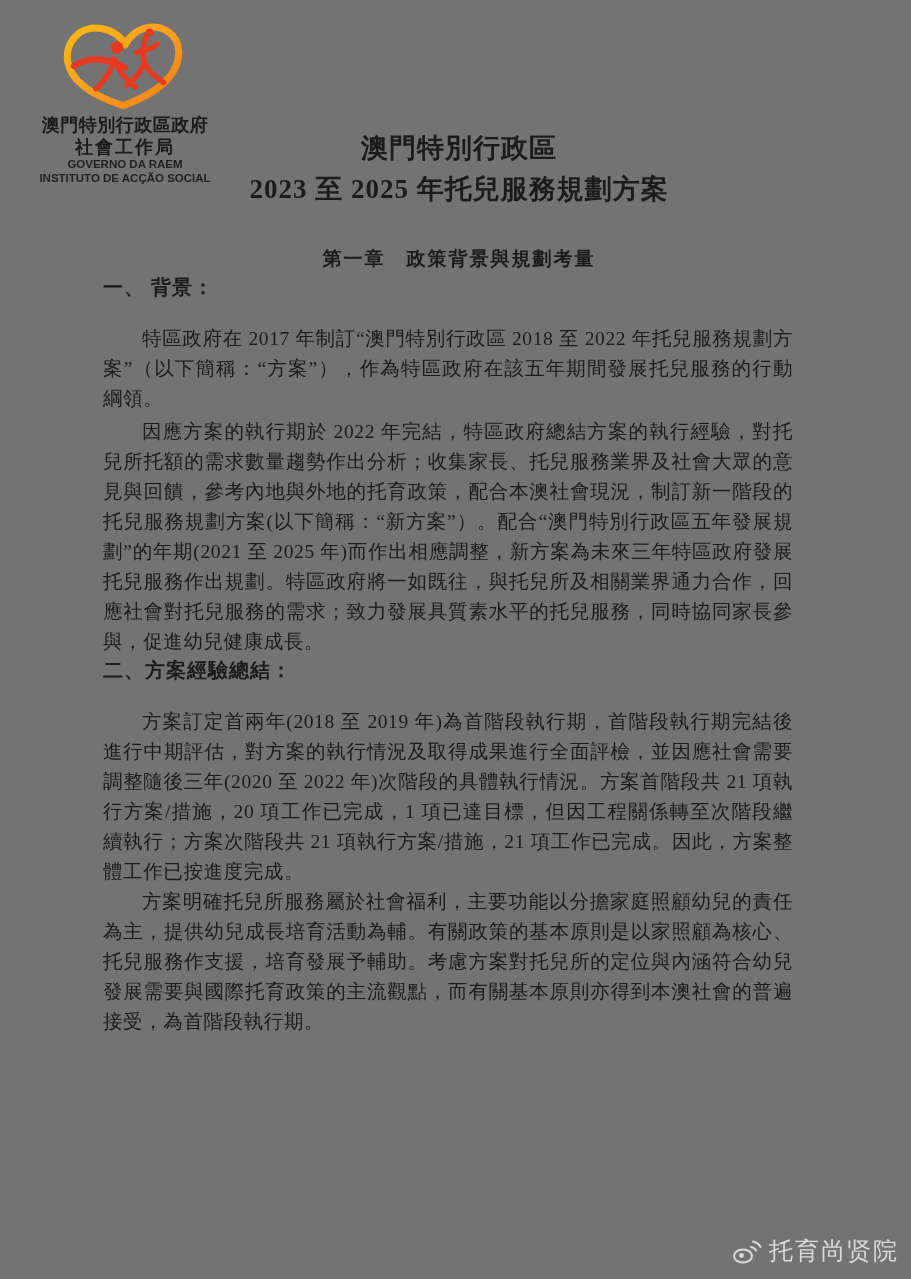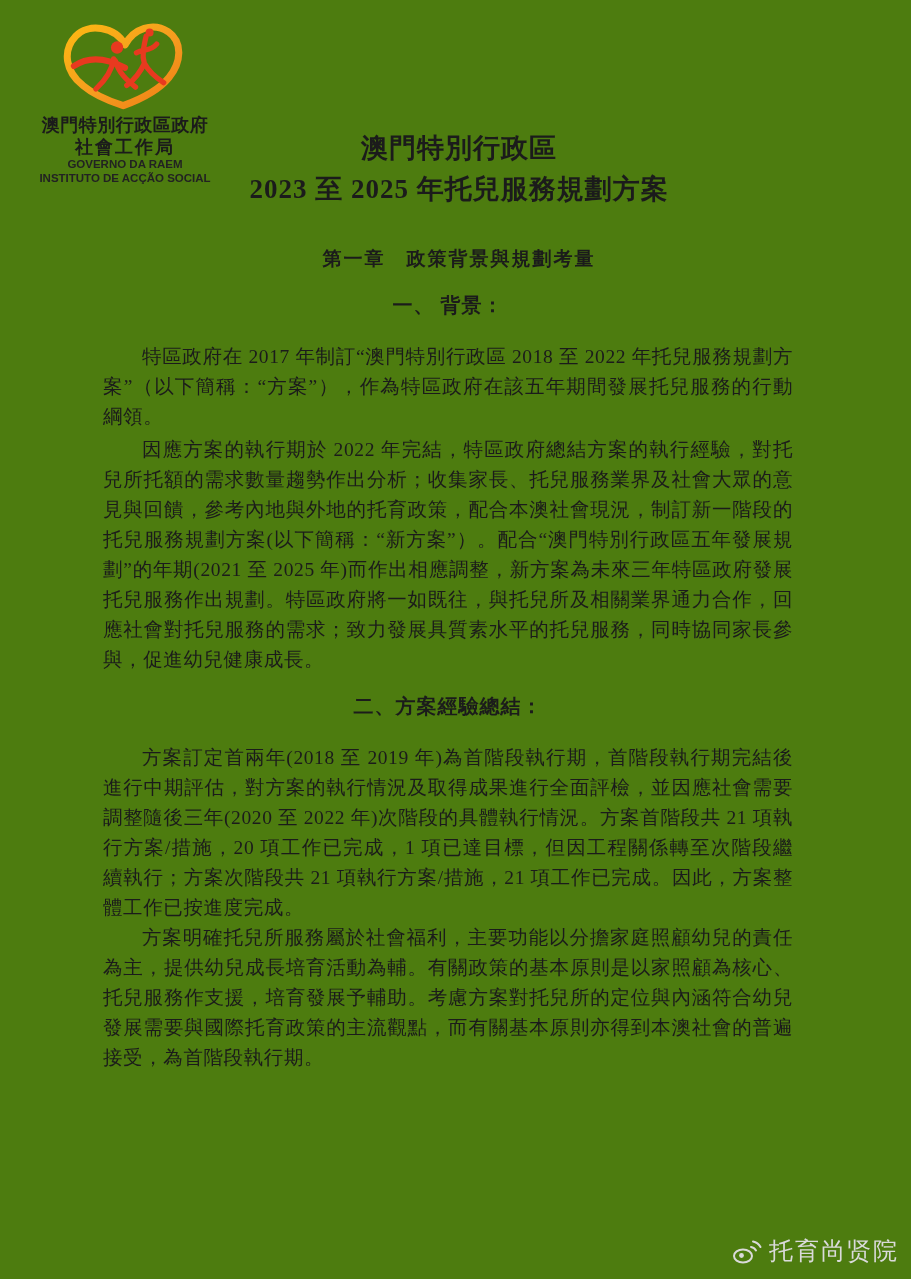--- a/index.html
+++ b/index.html
@@ -1,19 +1,19 @@
 <!DOCTYPE html>
 <html><head>
 <meta charset="utf-8">
 <style>
   html,body { margin:0; padding:0; background:#ffffff; }
   .page {
     position:relative;
     width:911px; height:1279px;
-    background:#4d7c0f;
+    background:#737373;
     overflow:hidden;
     color:#1b1b1b;
     font-family:"Liberation Serif","DejaVu Serif",serif;
   }
 
   
   .agency {
     position:absolute; left:28px; top:22px; width:194px;
     text-align:center;
   }
@@ -42,24 +42,23 @@
     letter-spacing:1px;
   }
   .chapter {
     margin:34px 0 0 22px;
     text-align:center;
     font-size:19px; font-weight:bold; line-height:30px;
     letter-spacing:2px;
   }
 
   h3.sec {
-    margin:18px;
+    margin:0;
     font-size:20px; font-weight:bold; line-height:26px;
     letter-spacing:1px;
-    text-align:center;
   }
   .sec1 { margin-top:48px; }
   .sec2 { margin-top:93px; }
   .sec3 { margin-top:16px; }
   .subtitle { margin-left:36px; }
 
   p.body {
     margin:0;
     font-size:19.5px; line-height:30px;
     letter-spacing:0.6px;

